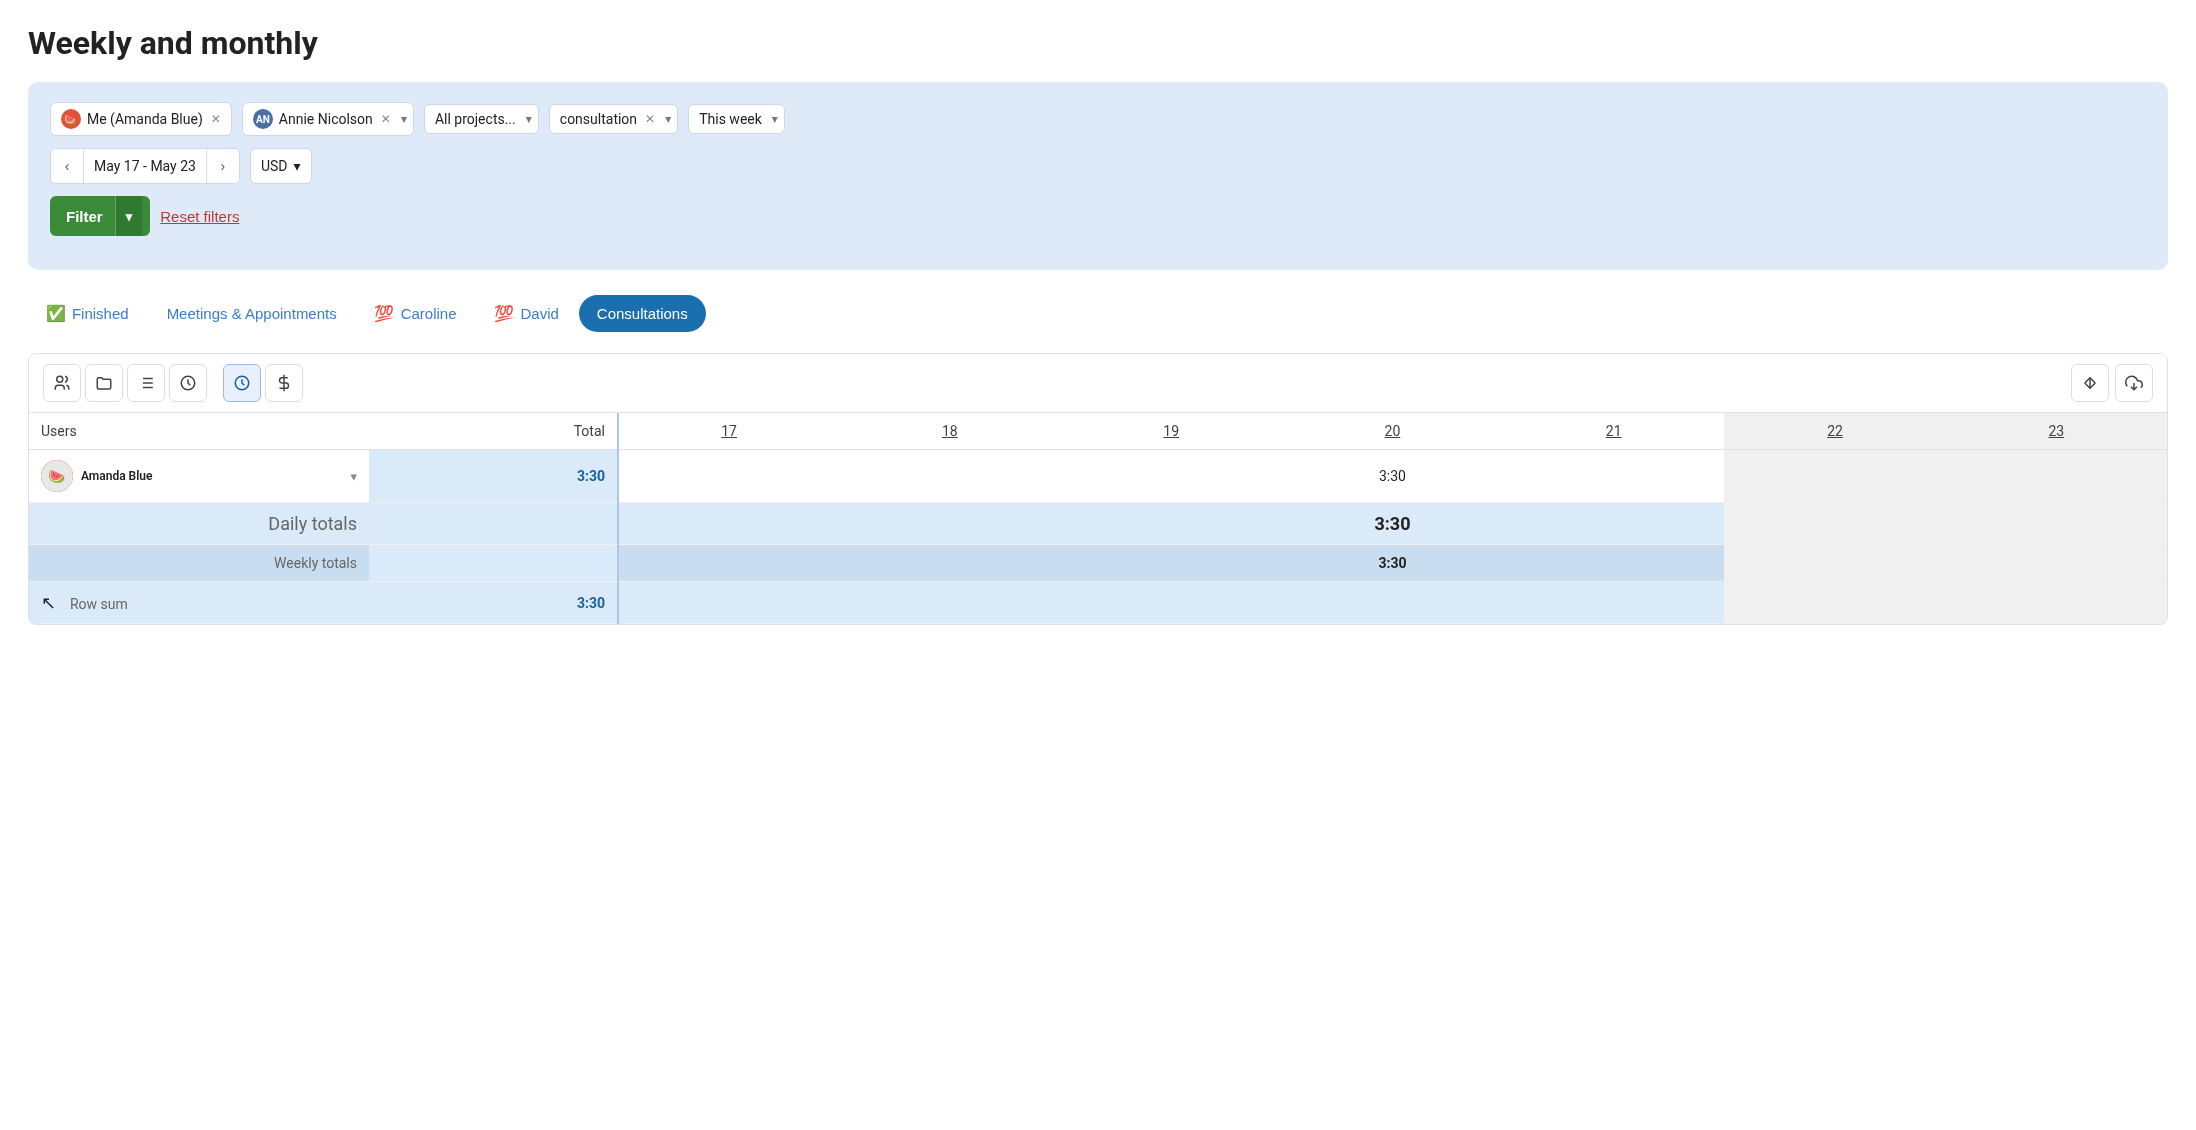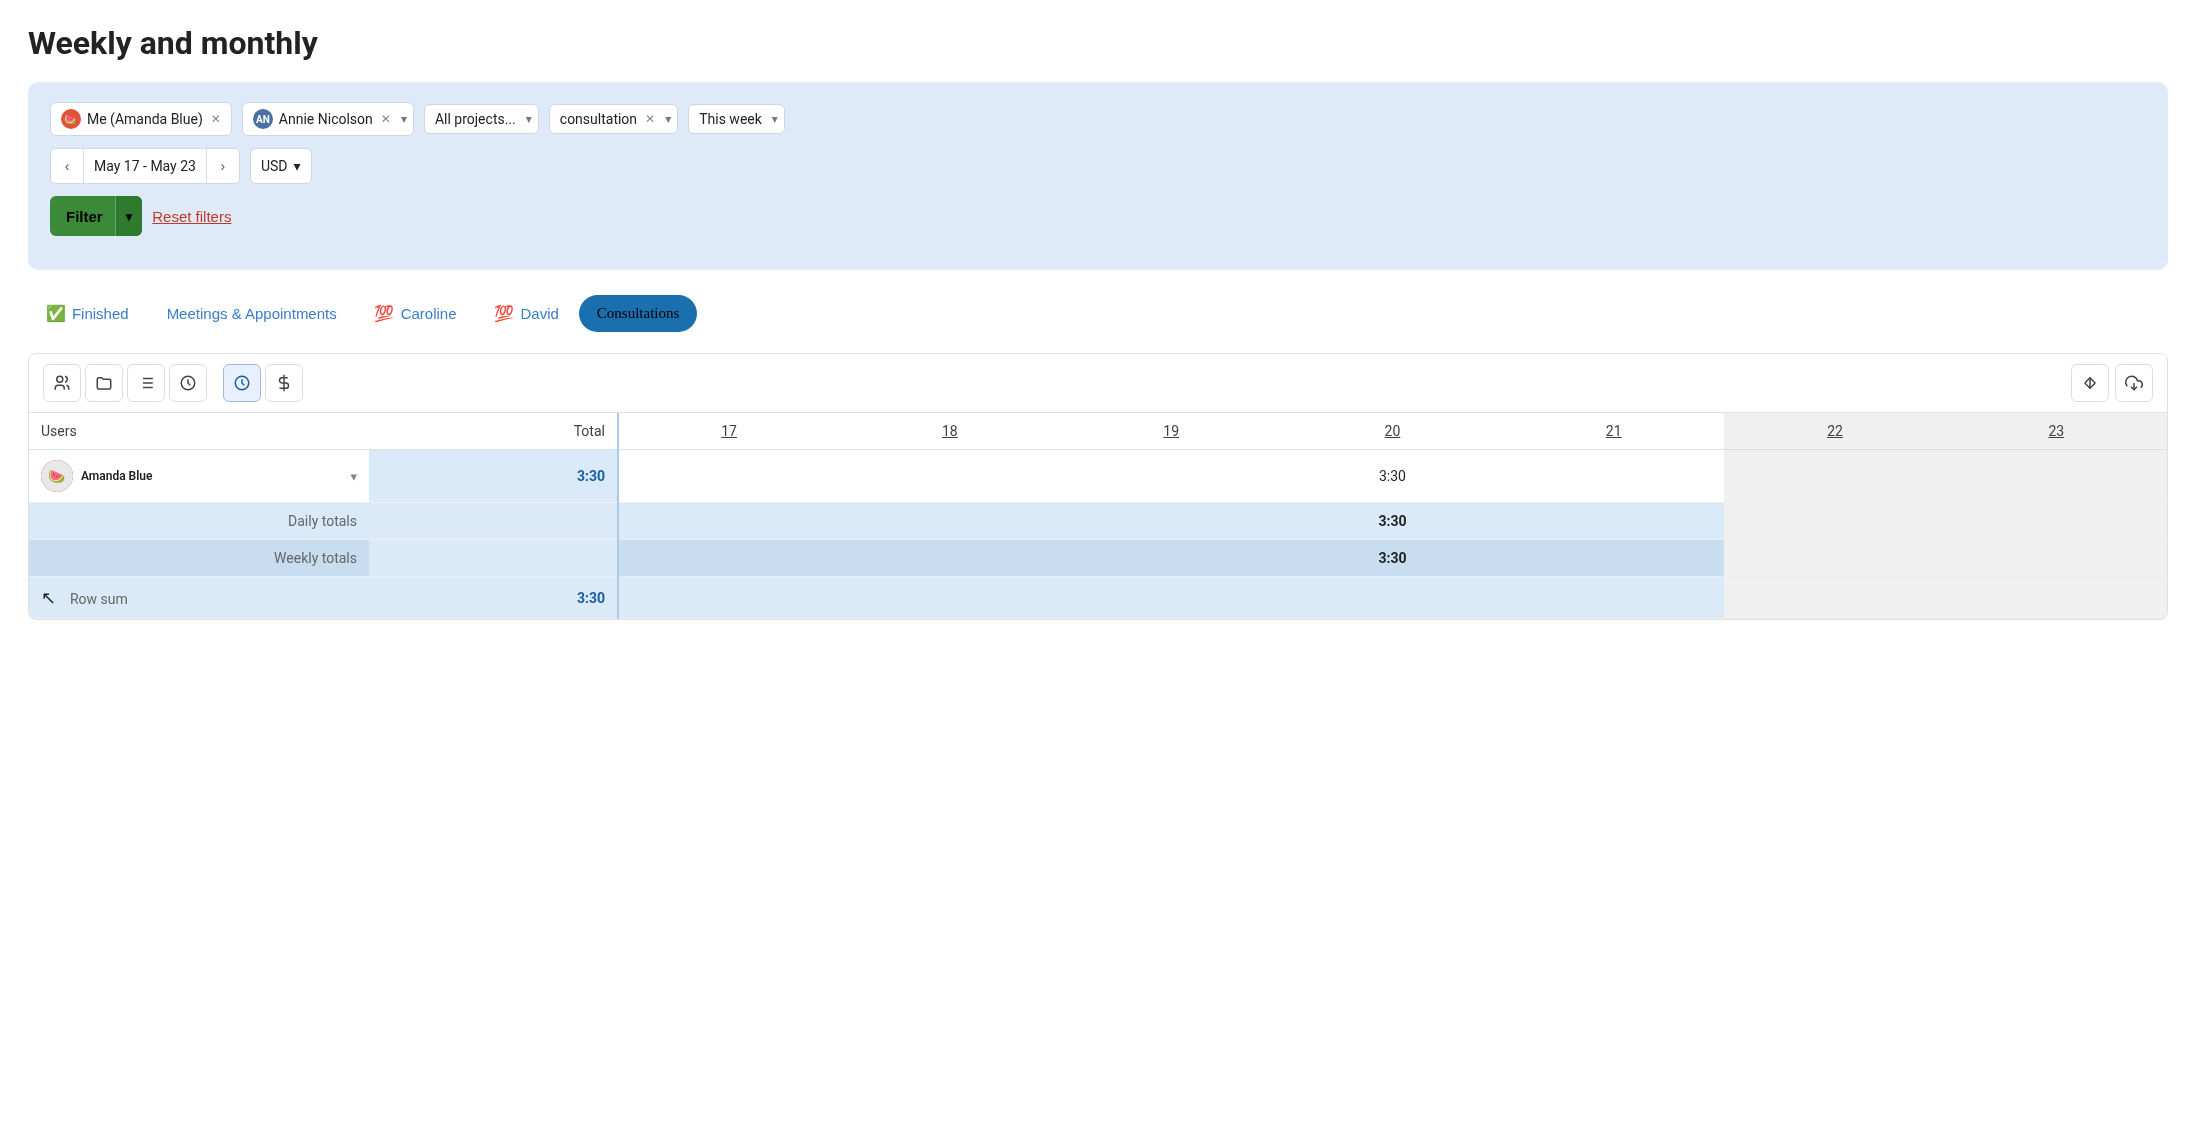--- a/index.html
+++ b/index.html
@@ -122,24 +122,24 @@
       font-size: 14px;
       gap: 6px;
       cursor: pointer;
       height: 36px;
     }
 
     .filter-btn {
       display: flex;
       align-items: center;
       background: #3a8a3a;
-      color: #000000;
+      color: #ffffff;
       border: none;
       border-radius: 6px;
-      padding: 0 0 0 16px;
+      padding: 0 8px 0 16px;
       font-size: 15px;
       font-weight: 600;
       cursor: pointer;
       height: 40px;
       overflow: hidden;
     }
 
     .filter-btn .btn-label {
       padding-right: 12px;
     }
@@ -181,23 +181,22 @@
       font-size: 15px;
       cursor: pointer;
       border: none;
       background: none;
       color: #3a7dc9;
       white-space: nowrap;
     }
 
     .tab.active {
       background: #1a6faf;
-      color: #000000;
+      color: #ffffff;
       border-radius: 20px;
-      font-family: Liberation Serif, serif;
     }
 
     .tab .tab-emoji {
       font-size: 16px;
     }
 
     
     .table-section {
       border: 1px solid #e0e0e0;
       border-radius: 8px;
@@ -336,21 +335,21 @@
     .expand-btn {
       margin-left: auto;
       color: #888;
       cursor: pointer;
       font-size: 13px;
     }
 
     .daily-totals-row td {
       background: #daeaf8;
       color: #444;
-      font-size: 14px;
+      font-size: 18px;
       border-bottom: 1px solid #c8ddf0;
     }
 
     .daily-totals-row td.label-cell {
       text-align: right;
       color: #666;
     }
 
     .daily-totals-row td.total-col {
       text-align: right;

